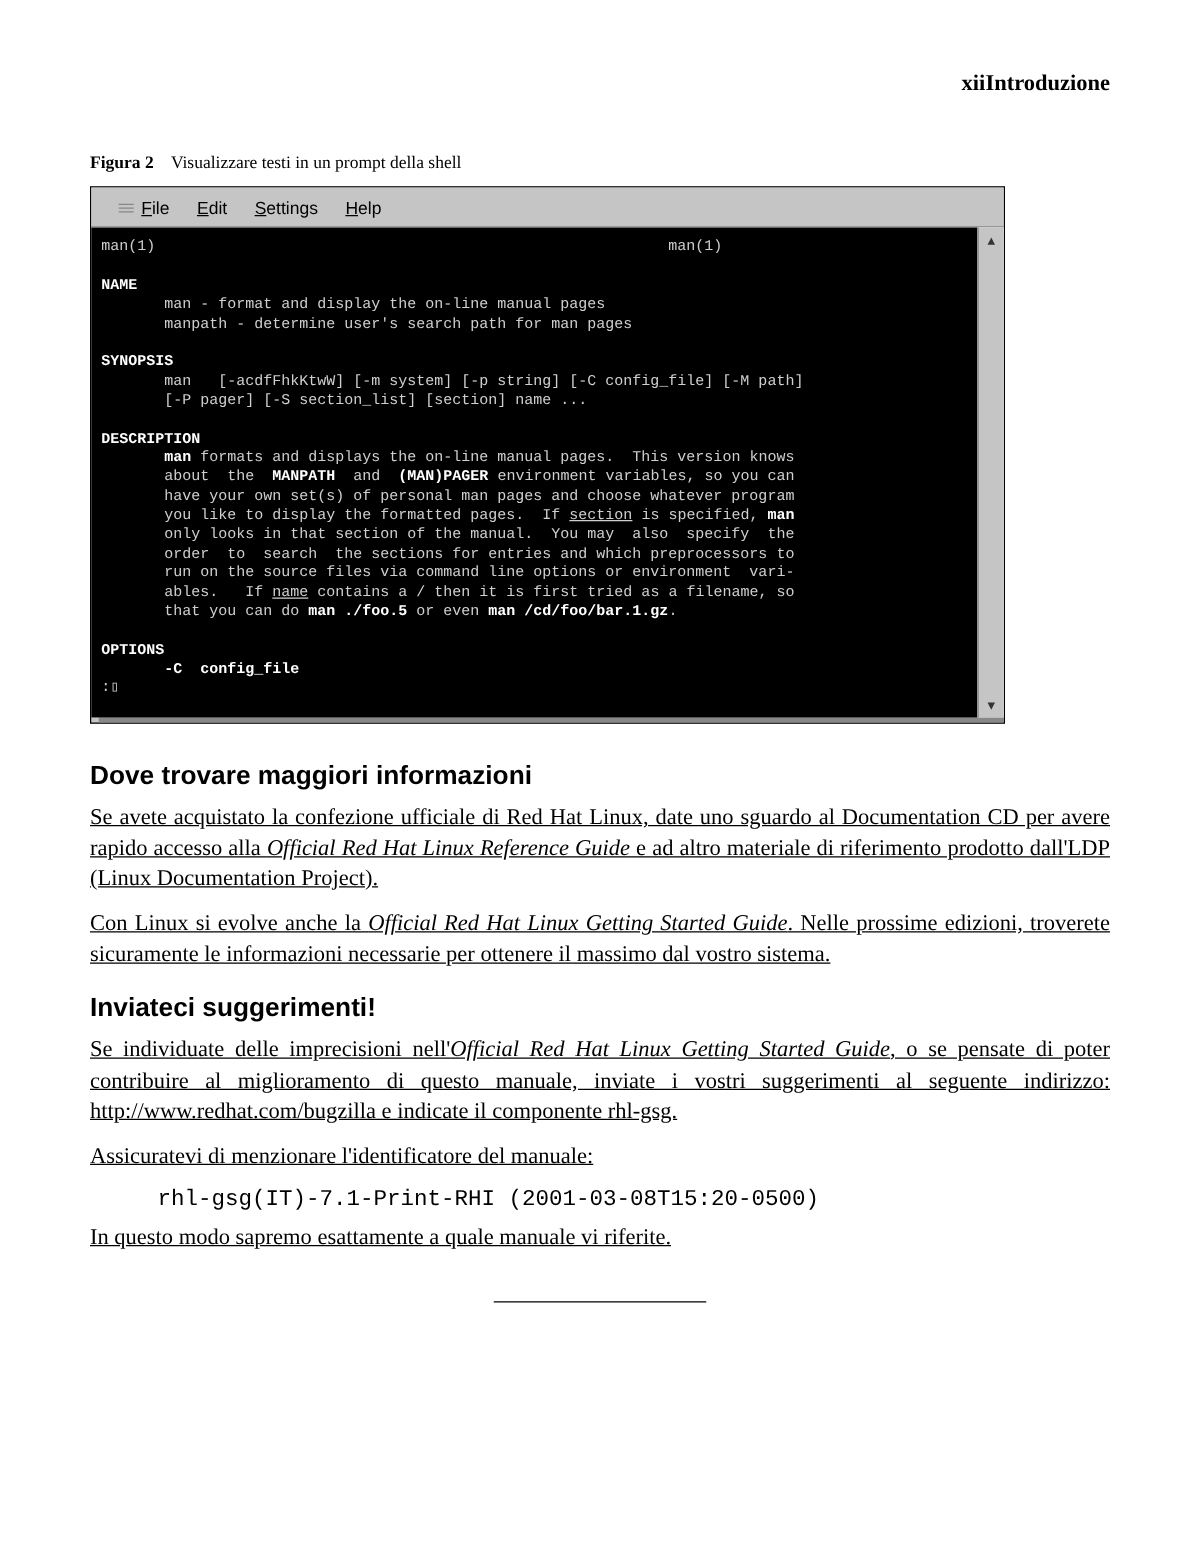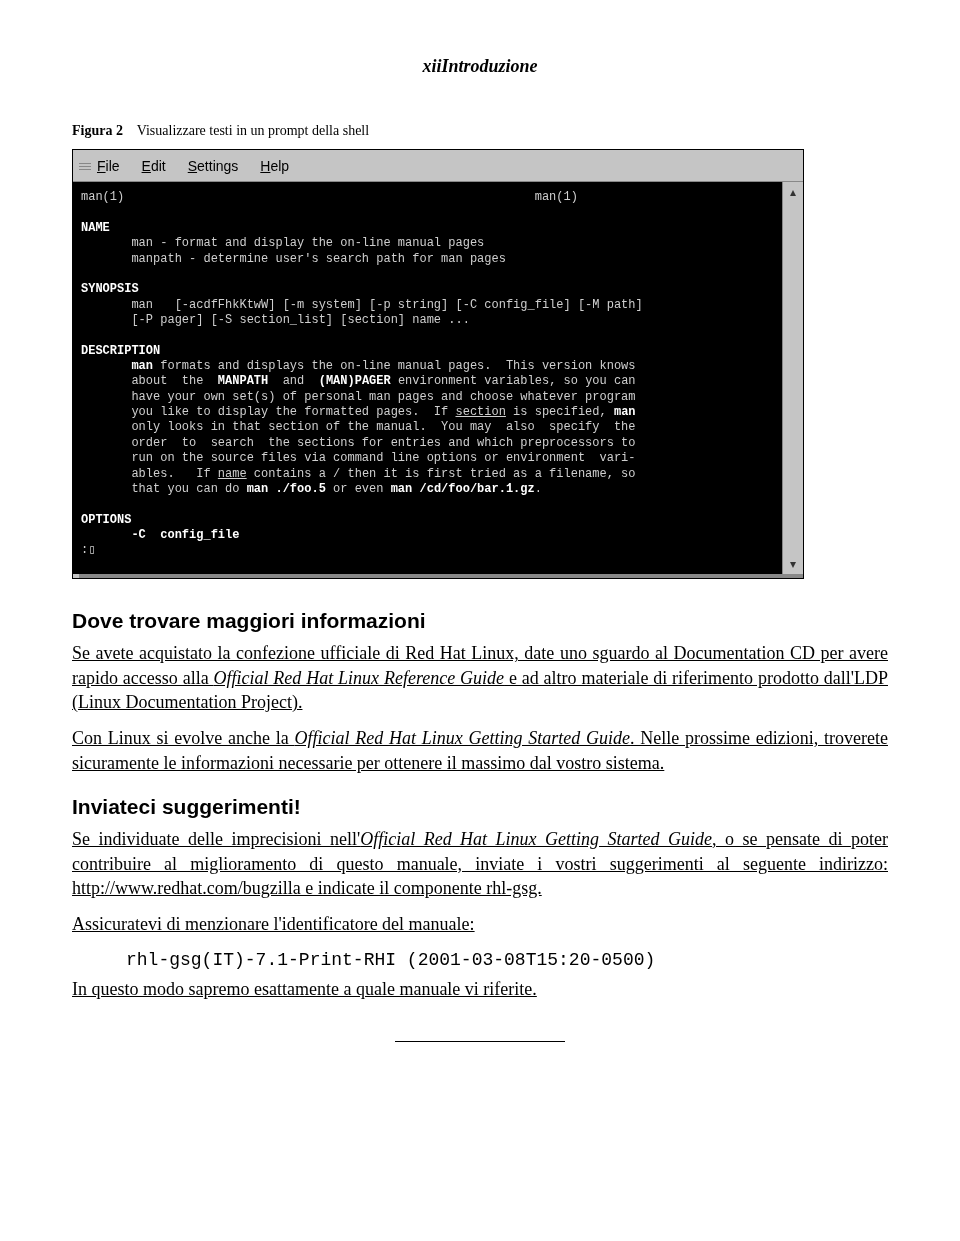--- a/index.html
+++ b/index.html
@@ -7,43 +7,42 @@
     background: #fff;
     color: #000;
     margin: 0;
     padding: 54px 72px 40px 72px;
     width: 960px;
     box-sizing: border-box;
     line-height: 1.35;
   }
   .header-row {
     display: flex;
-    justify-content: center;
+    justify-content: flex-end;
     font-weight: bold;
     font-size: 18px;
     margin-bottom: 44px;
-    font-style: italic;
   }
   .fig-caption {
     font-size: 14px;
     margin-bottom: 8px;
   }
   .fig-caption .b { font-weight: bold; }
   .terminal-frame {
     width: 730px;
     border: 1px solid #000;
     background: #c5c5c5;
     position: relative;
     margin-bottom: 28px;
   }
   .term-top-edge { height: 4px; background: #c5c5c5; }
   .term-menubar {
     display: flex;
     background: #c5c5c5;
-    padding: 3px 6px 5px 6px;
+    padding: 3px 6px 5px 22px;
     font-family: Arial, Helvetica, sans-serif;
     font-size: 14px;
     border-bottom: 1px solid #888;
   }
   .term-handle {
     width: 12px;
     display: flex;
     flex-direction: column;
     justify-content: center;
     gap: 2px;

